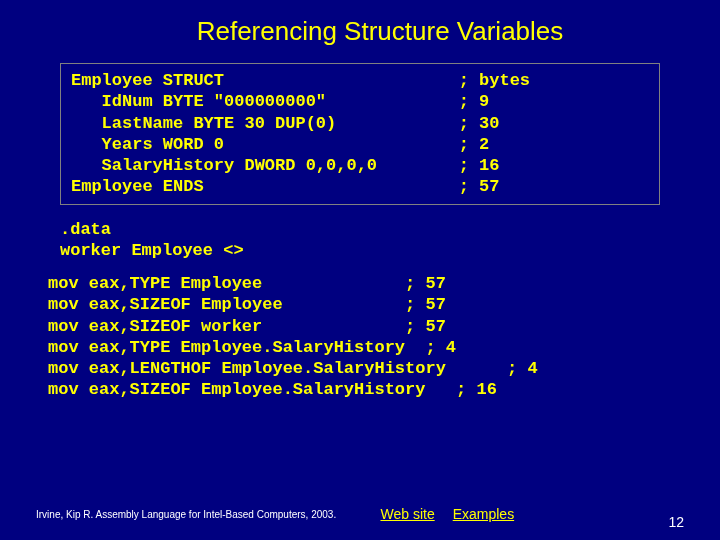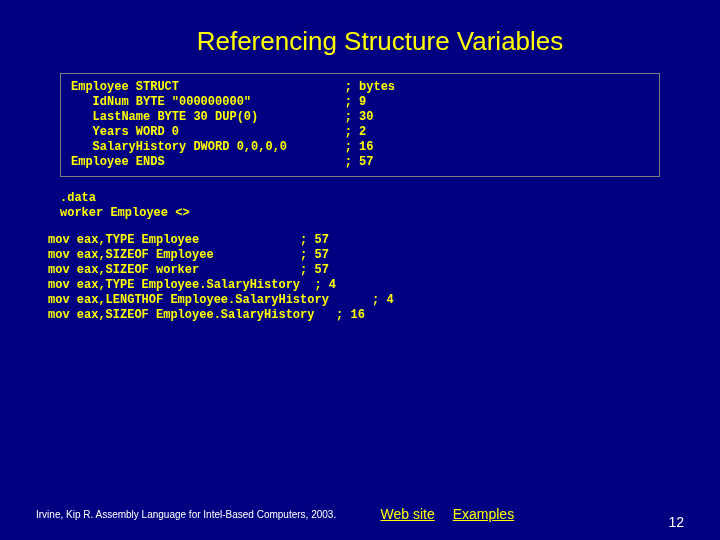--- a/index.html
+++ b/index.html
@@ -6,40 +6,40 @@
   body {
     width: 720px;
     height: 540px;
     background: #000080;
     font-family: Arial, Helvetica, sans-serif;
     overflow: hidden;
   }
   .slide {
     width: 100%;
     height: 100%;
-    padding: 26px 30px 8px 30px;
+    padding: 16px 30px 8px 30px;
     display: flex;
     flex-direction: column;
   }
   .title {
     color: #ffff00;
     font-size: 26px;
     font-weight: normal;
     text-align: center;
     margin-bottom: 16px;
     margin-left: 40px;
   }
   .code-box {
     border: 1px solid #808080;
     margin: 0 30px 6px 30px;
     padding: 6px 10px;
   }
   .code-line {
     font-family: "Courier New", monospace;
-    font-size: 12px;
+    font-size: 17px;
     font-weight: bold;
     color: #ffff00;
     white-space: pre;
     line-height: 1.25;
   }
   .code-block-2 {
     margin: 8px 30px 6px 30px;
   }
   .code-block-3 {
     margin: 6px 30px 0 18px;

